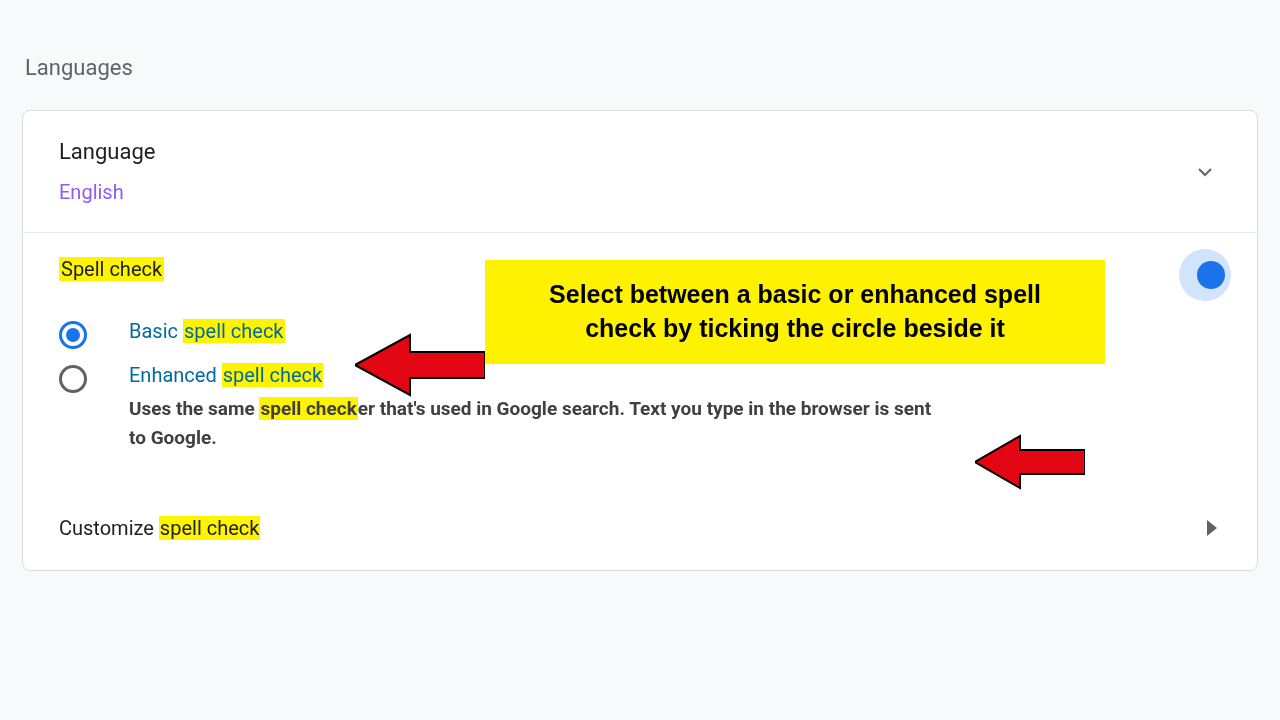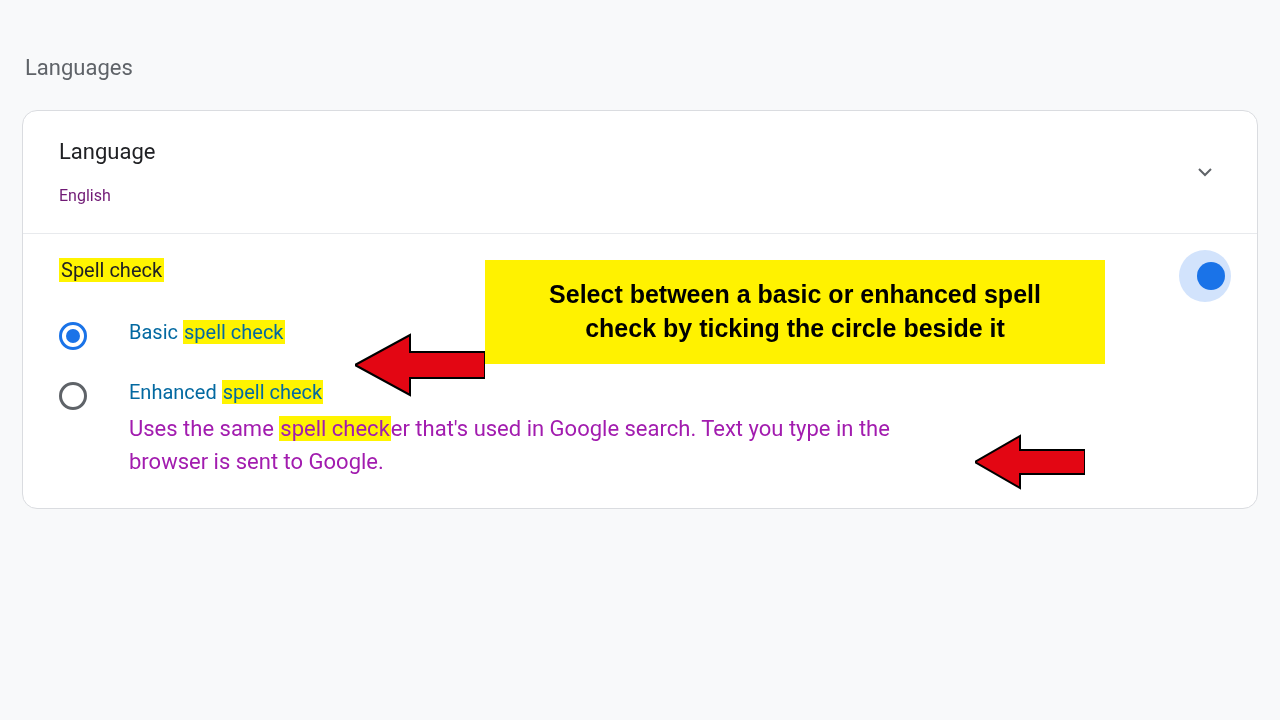--- a/index.html
+++ b/index.html
@@ -13,33 +13,33 @@
   }
   .page-title {
     font-size: 22px;
     color: #5f6368;
     padding: 55px 8px 0 25px;
     font-weight: 400;
   }
   .card {
     background: #fff;
     border: 1px solid #dadce0;
-    border-radius: 15px;
+    border-radius: 8px;
     margin: 30px 22px 0 22px;
     position: relative;
   }
   .lang-row {
     display: flex;
     align-items: center;
     justify-content: space-between;
     padding: 28px 40px 28px 36px;
     border-bottom: 1px solid #e8eaed;
   }
   .lang-label { font-size: 22px; color: #202124; }
-  .lang-value { font-size: 16px; color: #701a75; margin-top: 22px; }
+  .lang-value { font-size: 20px; color: #8b5cf6; margin-top: 16px; }
   .chev {
     width: 24px; height: 24px;
     stroke: #5f6368; stroke-width: 2; fill: none;
   }
   .section-body { padding: 24px 40px 30px 36px; position: relative; }
   .section-header {
     font-size: 20px; color: #202124;
     display: inline-block;
     background: #fff400;
     padding: 0 2px;
@@ -56,46 +56,47 @@
   .toggle-knob {
     width: 28px; height: 28px; border-radius: 50%;
     background: #1a73e8;
   }
   .radio-row {
     display: flex;
     align-items: flex-start;
     gap: 42px;
     margin-top: 38px;
   }
-  .radio-row.second { margin-top: 30px; }
+  .radio-row.second { margin-top: 14px; }
   .radio {
     width: 28px; height: 28px;
     border-radius: 50%;
     border: 3px solid #5f6368;
     margin-top: 2px;
     flex-shrink: 0;
     position: relative;
   }
   .radio.selected { border-color: #1a73e8; }
   .radio.selected::after {
     content: '';
     position: absolute;
     top: 50%; left: 50%;
     width: 14px; height: 14px;
     background: #1a73e8;
     border-radius: 50%;
     transform: translate(-50%, -50%);
   }
   .opt-label { font-size: 20px; color: #0369a1; }
   .opt-desc {
-    font-size: 22px;
-    color: #a21caf;
+    font-size: 19px;
+    color: #404040;
     margin-top: 8px;
     max-width: 820px;
     line-height: 1.5;
+    font-weight: bold;
   }
   .hl { background: #fff400; padding: 0 1px; }
   .customize-row {
     display: flex;
     align-items: center;
     justify-content: space-between;
     padding: 34px 40px 30px 36px;
   }
   .customize-label { font-size: 20px; color: #202124; }
   .arrow-right {
@@ -160,20 +161,24 @@
 
     <div class="radio-row second">
       <div class="radio"></div>
       <div>
         <div class="opt-label"><span>Enhanced </span><span class="hl">spell check</span></div>
         <div class="opt-desc"><span>Uses the same </span><span class="hl">spell check</span><span>er that's used in Google search. Text you type in the browser is sent to Google.</span></div>
       </div>
     </div>
   </div>
 
+  <div class="customize-row">
+    <span class="customize-label"><span>Customize </span><span class="hl">spell check</span></span>
+    <div class="arrow-right"></div>
+  </div>
 
 </div>
 
 <div class="callout">Select between a basic or enhanced spell check by ticking the circle beside it</div>
 
 <div class="red-arrow" style="top:330px; left:355px;">
   <svg width="130" height="70" viewBox="0 0 130 70">
     <polygon points="0,35 55,5 55,22 130,22 130,48 55,48 55,65" fill="#e30613" stroke="#000" stroke-width="2"></polygon>
   </svg>
 </div>

